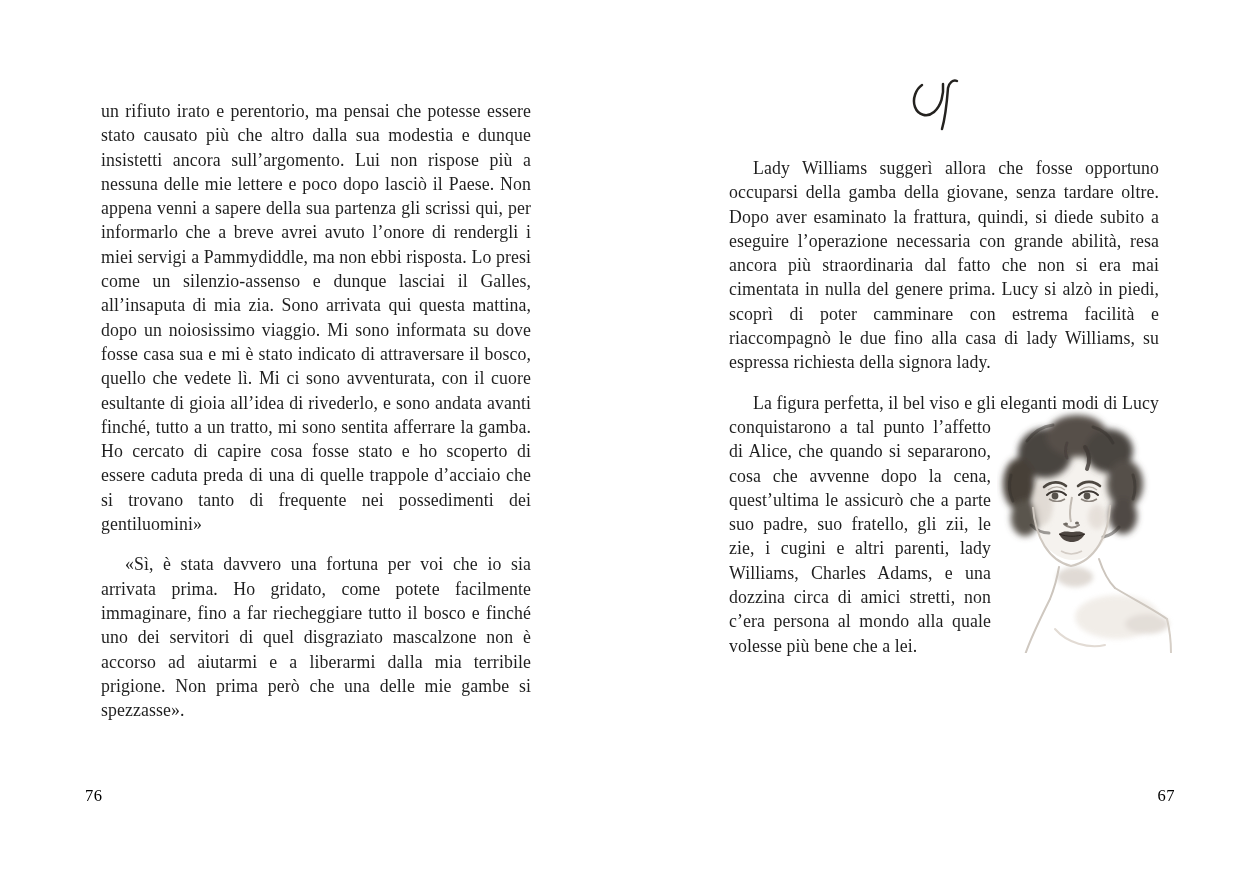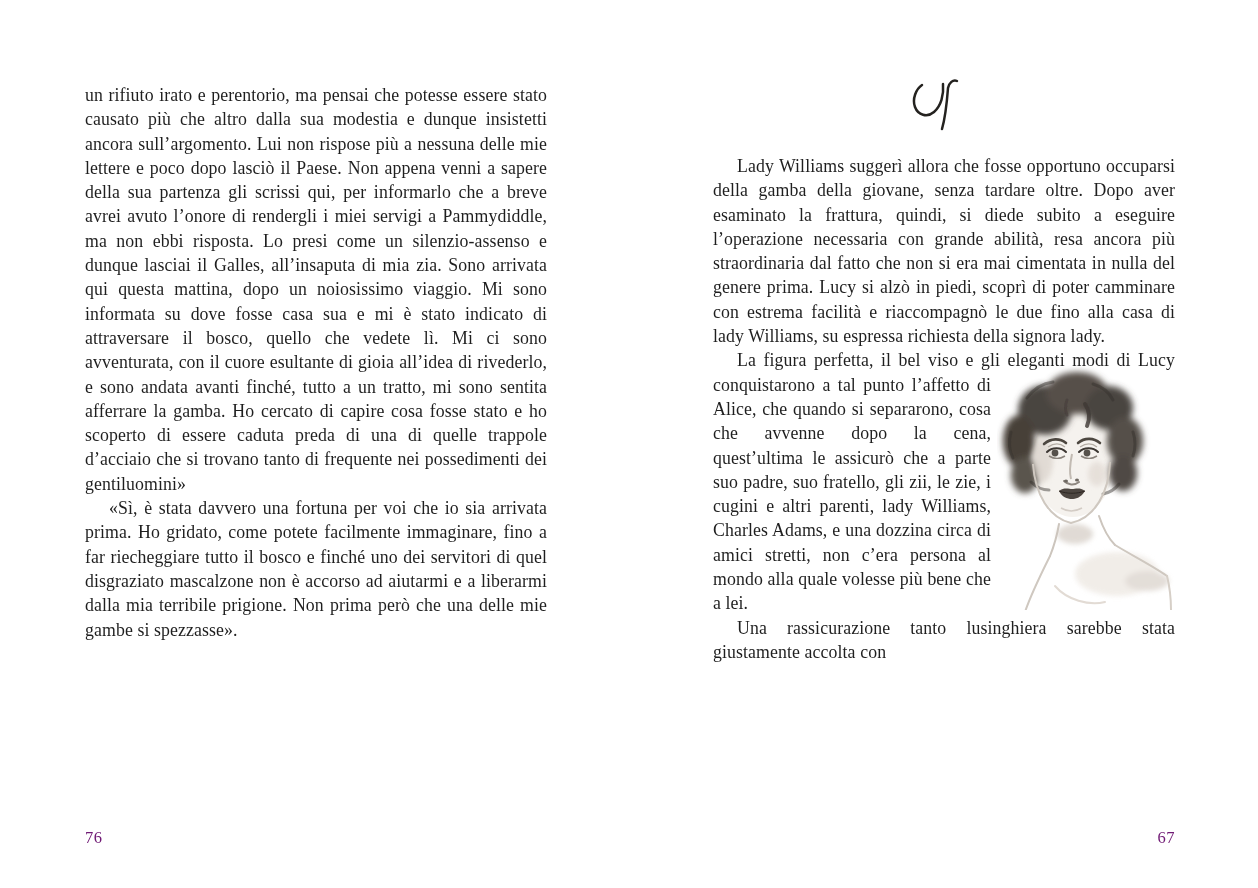--- a/index.html
+++ b/index.html
@@ -6,34 +6,34 @@
   body{
     width:1258px;height:888px;background:#ffffff;position:relative;
     font-family:"Liberation Serif","DejaVu Serif",serif;color:#1f1f1f;
     -webkit-hyphens:auto;hyphens:auto;
   }
   .spread{position:absolute;inset:0;background:#ffffff;}
   .page{position:absolute;width:462px;}
   .page-left{left:85px;top:83px;}
   .page-right{left:713px;top:70px;}
   .page p{
-    margin:0;font-size:17.8px;line-height:24.3px;text-align:justify;
+    margin:16px;font-size:17.8px;line-height:24.3px;text-align:justify;
     letter-spacing:0.1px;
   }
   .page p.indent{text-indent:24px;}
   .chapter-heading{
     height:70px;display:flex;align-items:center;justify-content:center;
     margin-bottom:14px;
   }
   .portrait-float{
     float:right;width:178px;height:262px;margin-left:10px;
     shape-outside:inset(26px 0px 0px 4px);
   }
   .folio{
-    position:absolute;top:828px;font-size:16.5px;color:#701a75;
+    position:absolute;top:786px;font-size:16.5px;color:#000000;
     letter-spacing:0.5px;
   }
   .folio-left{left:85px;width:100px;text-align:left;}
   .folio-right{left:713px;width:462px;text-align:right;}
   svg{display:block;}
 </style>
 </head>
 <body>
 
 <div class="spread">
@@ -144,19 +144,18 @@
         <g fill="none" stroke="#cfc8c0" stroke-width="2" stroke-linecap="round" filter="url(#blurLine)">
           <path d="M53,208 C44,226 34,246 28,264"></path>
           <path d="M118,197 C136,208 156,218 170,228"></path>
           <path d="M170,228 C173,240 174,252 174,262" stroke="#d6cfc7"></path>
           <path d="M58,238 C70,252 92,258 108,254" stroke="#e2dbd4"></path>
         </g>
       </svg>
     </div>
 
     <p class="indent">La figura perfetta, il bel viso e gli eleganti modi di Lucy conquistarono a tal punto l’affetto di Alice, che quando si separarono, cosa che avvenne dopo la cena, quest’ultima le assicurò che a parte suo padre, suo fratello, gli zii, le zie, i cugini e altri parenti, lady Williams, Charles Adams, e una dozzina circa di amici stretti, non c’era persona al mondo alla quale volesse più bene che a lei.</p>
-    <p class="indent">Una rassicurazione tanto lusinghiera sarebbe stata giustamente accolta con</p>
   </div>
 
   <div class="folio folio-left">76</div>
   <div class="folio folio-right">67</div>
 
 </div>
 
 </body></html>

